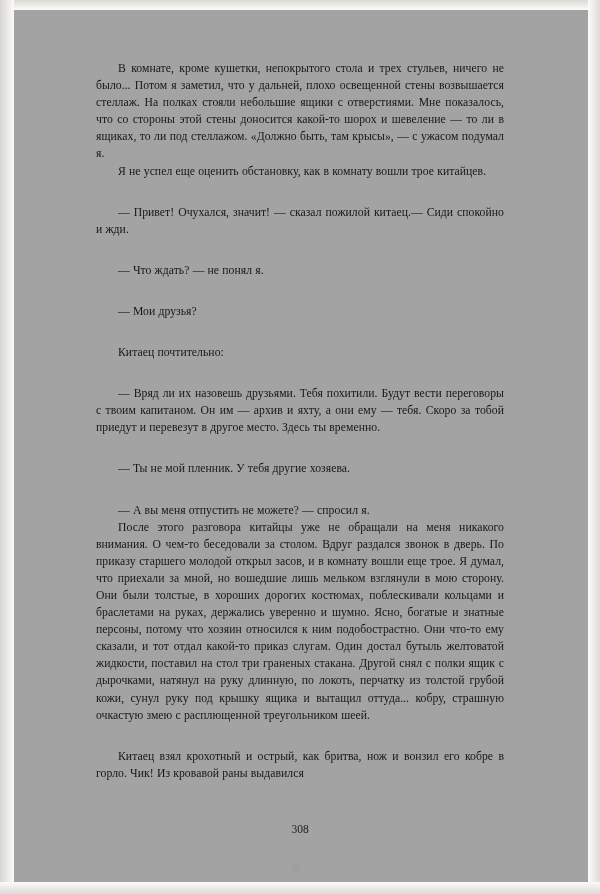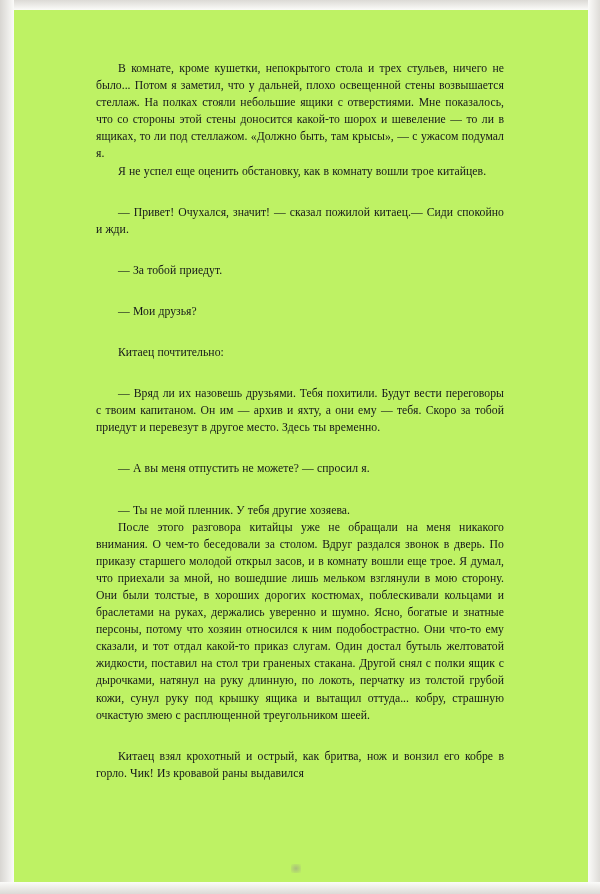--- a/index.html
+++ b/index.html
@@ -9,21 +9,21 @@
   body {
     width: 600px;
     height: 894px;
     background: #ffffff;
     font-family: "Liberation Serif", serif;
   }
   .page {
     position: relative;
     width: 600px;
     height: 894px;
-    background: #bef264;
+    background: #a3a3a3;
     overflow: hidden;
   }
   
   .edge-left {
     position: absolute;
     left: 0; top: 0;
     width: 14px; height: 894px;
     background: linear-gradient(to right, #d8d6d2, #fbfbf9);
   }
   .edge-right {
@@ -92,24 +92,25 @@
 <div class="page">
   <div class="edge-top"></div>
   <div class="edge-left"></div>
   <div class="edge-right"></div>
   <div class="edge-bottom"></div>
 
   <div class="textblock">
     <p class="para">В комнате, кроме кушетки, непокрытого стола и трех стульев, ничего не было... Потом я заметил, что у дальней, плохо освещенной стены возвышается стеллаж. На полках стояли небольшие ящики с отверстиями. Мне показалось, что со стороны этой стены доносится какой-то шорох и шевеление — то ли в ящиках, то ли под стеллажом. «Должно быть, там крысы», — с ужасом подумал я.</p>
     <p class="para">Я не успел еще оценить обстановку, как в комнату вошли трое китайцев.</p>
     <p class="para dash">— Привет! Очухался, значит! — сказал пожилой китаец.— Сиди спокойно и жди.</p>
-    <p class="para dash">— За тобой приедут.</p>
+    <p class="para dash">— Что ждать? — не понял я.</p>
     <p class="para dash">— Мои друзья?</p>
     <p class="para dash">Китаец почтительно:</p>
     <p class="para dash">— Вряд ли их назовешь друзьями. Тебя похитили. Будут вести переговоры с твоим капитаном. Он им — архив и яхту, а они ему — тебя. Скоро за тобой приедут и перевезут в другое место. Здесь ты временно.</p>
+    <p class="para dash">— Ты не мой пленник. У тебя другие хозяева.</p>
     <p class="para dash">— А вы меня отпустить не можете? — спросил я.</p>
-    <p class="para dash">— Ты не мой пленник. У тебя другие хозяева.</p>
     <p class="para">После этого разговора китайцы уже не обращали на меня никакого внимания. О чем-то беседовали за столом. Вдруг раздался звонок в дверь. По приказу старшего молодой открыл засов, и в комнату вошли еще трое. Я думал, что приехали за мной, но вошедшие лишь мельком взглянули в мою сторону. Они были толстые, в хороших дорогих костюмах, поблескивали кольцами и браслетами на руках, держались уверенно и шумно. Ясно, богатые и знатные персоны, потому что хозяин относился к ним подобострастно. Они что-то ему сказали, и тот отдал какой-то приказ слугам. Один достал бутыль желтоватой жидкости, поставил на стол три граненых стакана. Другой снял с полки ящик с дырочками, натянул на руку длинную, по локоть, перчатку из толстой грубой кожи, сунул руку под крышку ящика и вытащил оттуда... кобру, страшную очкастую змею с расплющенной треугольником шеей.</p>
     <p class="para gap-before">Китаец взял крохотный и острый, как бритва, нож и вонзил его кобре в горло. Чик! Из кровавой раны выдавился</p>
   </div>
 
+  <div class="folio">308</div>
   <div class="smudge"></div>
 </div>
 
 </body></html>

